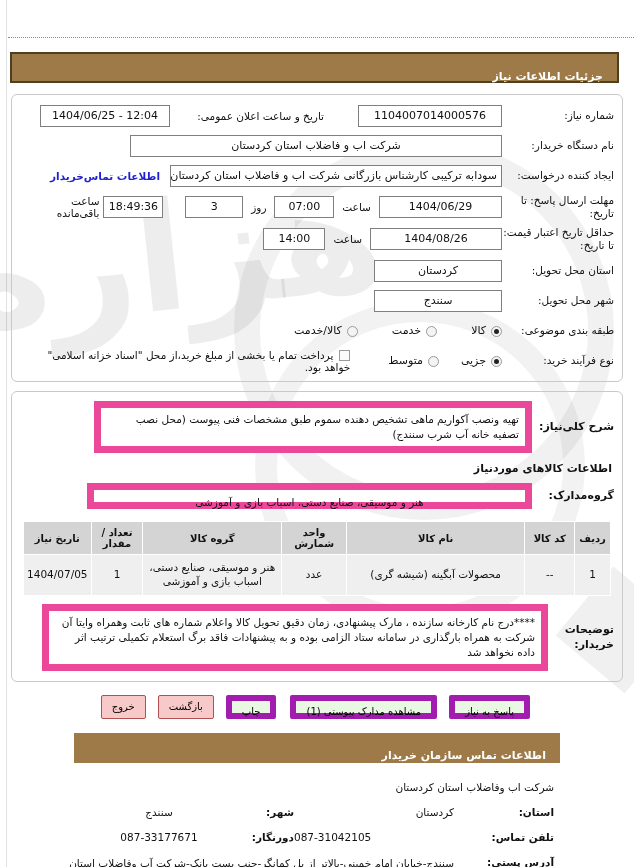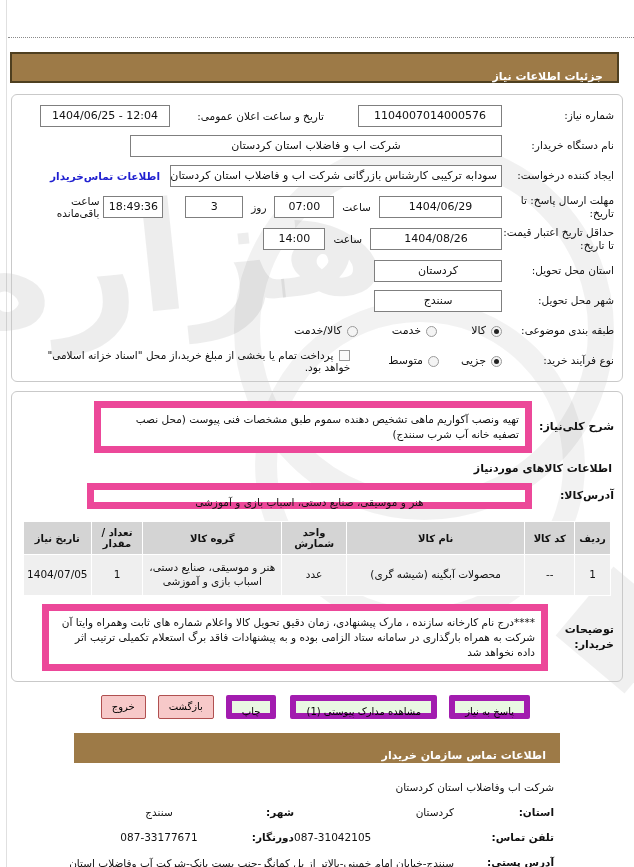--- a/index.html
+++ b/index.html
@@ -140,21 +140,21 @@
     <div class="panel" style="margin-top:9px;padding-bottom:10px;">
 
       <div class="frow" style="align-items:center;margin-bottom:4px;">
         <div class="blabel">شرح کلی‌نیاز:</div>
         <div class="tbox" style="width:438px;min-height:44px;">تهیه ونصب آکواریم ماهی تشخیص دهنده سموم طبق مشخصات فنی پیوست (محل نصب تصفیه خانه آب شرب سنندج)</div>
       </div>
 
       <div class="heading">اطلاعات کالاهای موردنیاز</div>
 
       <div class="frow" style="margin-bottom:0;">
-        <div class="blabel">آدرس‌کالا:</div>
+        <div class="blabel">گروه‌مدارک:</div>
         <div class="tbox" style="width:445px;height:26px;text-align:center;line-height:17px;">هنر و موسیقی، صنایع دستی، اسباب بازی و آموزشی</div>
       </div>
 
       <table class="goods">
         <thead>
           <tr>
             <th style="width:36px;">ردیف</th>
             <th style="width:50px;">کد کالا</th>
             <th style="width:180px;">نام کالا</th>
             <th style="width:65px;">واحد شمارش</th>

